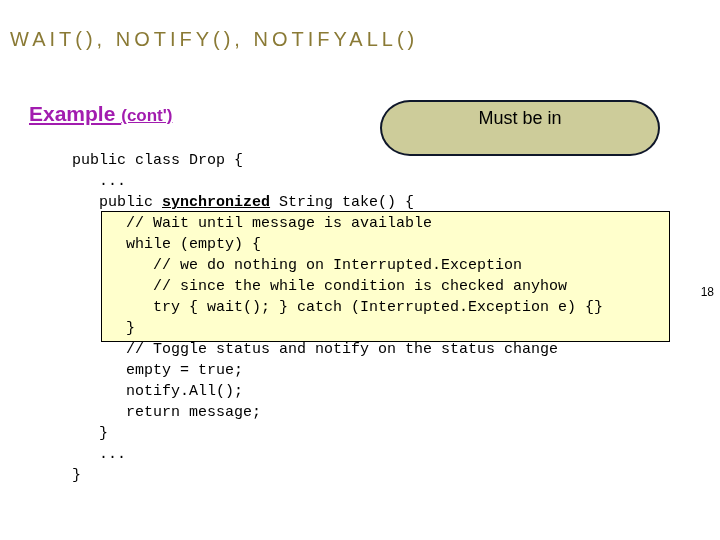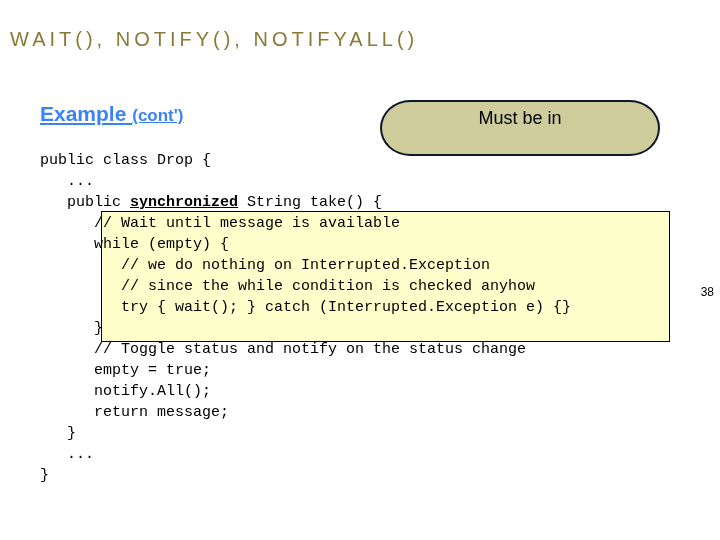--- a/index.html
+++ b/index.html
@@ -29,24 +29,24 @@
     position: absolute;
     left: 10px;
     top: 28px;
     font-size: 20px;
     letter-spacing: 4px;
     color: #8a7a35;
     font-weight: 400;
   }
   .subtitle {
     position: absolute;
-    left: 40px;
+    left: 29px;
     top: 102px;
     font-size: 21px;
-    color: #3b82f6;
+    color: #a21caf;
   }
   .subtitle .und { text-decoration: underline; font-weight: bold; }
   .subtitle .small { font-size: 17px; text-decoration: underline; font-weight: bold; }
   .bubble {
     position: absolute;
     left: 380px;
     top: 100px;
     width: 280px;
     height: 56px;
     background: #cdcc9a;
@@ -73,21 +73,21 @@
   .hl {
     position: absolute;
     left: 101px;
     top: 211px;
     width: 567px;
     height: 129px;
     background: #ffffcc;
     border: 1px solid #000;
     z-index: 0;
   }
-  .code { z-index: 1; }
+  .code { z-index: 1; margin-left: 32px; }
   .kw { font-weight: bold; text-decoration: underline; }
   .page-num {
     position: absolute;
     right: 6px;
     top: 285px;
     font-size: 12px;
     color: #000;
   }
 </style>
 </head>
@@ -119,15 +119,15 @@
 <span>         try { wait(); } catch (Interrupted.Exception e) {}</span>
 <span>      }</span>
 <span>      // Toggle status and notify on the status change</span>
 <span>      empty = true;</span>
 <span>      notify.All();</span>
 <span>      return message;</span>
 <span>   }</span>
 <span>   ...</span>
 <span>}</span></div>
 
-  <div class="page-num">38</div>
+  <div class="page-num">18</div>
 
 </div>
 
 </body></html>

